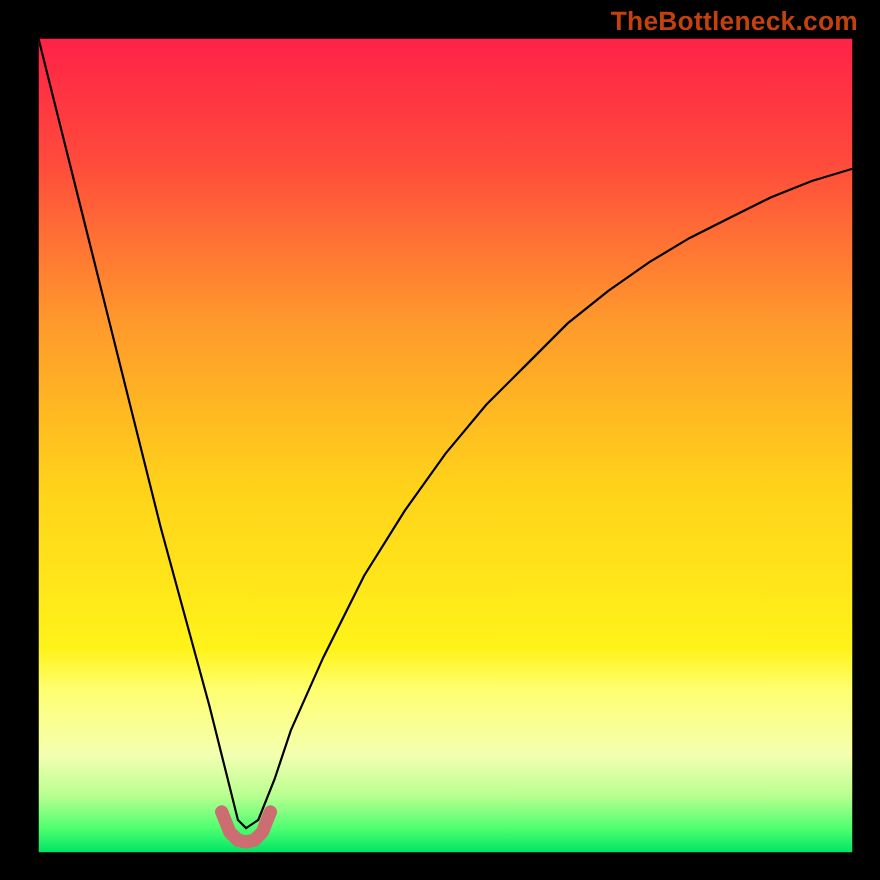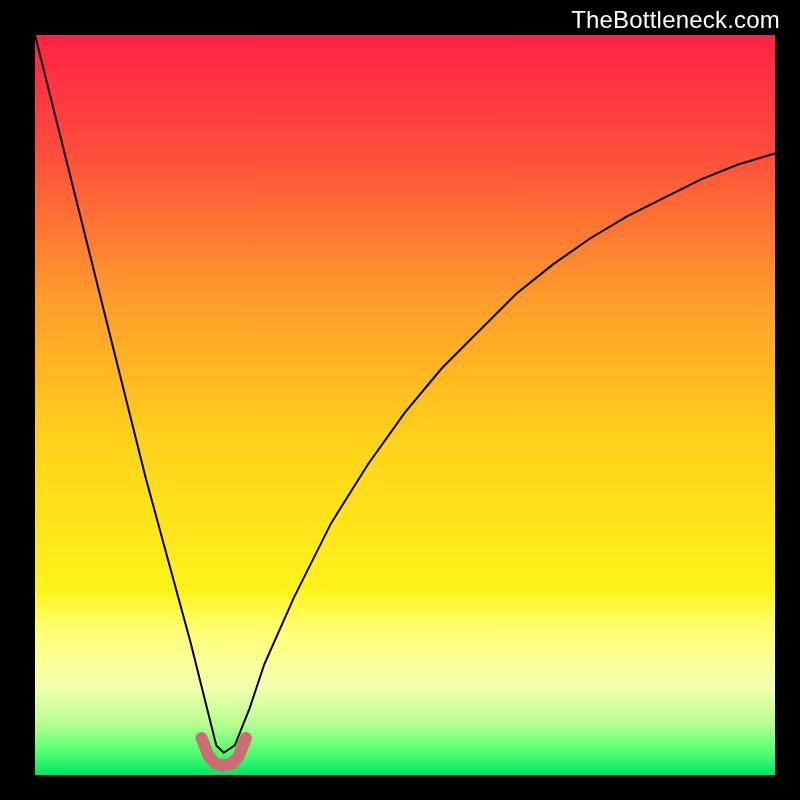--- a/index.html
+++ b/index.html
@@ -20,23 +20,23 @@
     position: absolute;
     left: 35px;
     top: 35px;
     width: 740px;
     height: 740px;
   }
   .watermark {
     position: absolute;
     top: 6px;
     right: 20px;
-    color: #ffffff;
+    color: #c2410c;
     font-size: 24px;
-    font-weight: 400;
+    font-weight: 700;
     letter-spacing: 0.2px;
     text-align: center;
   }
   svg {
     display: block;
   }
 </style>
 </head>
 <body>
 

